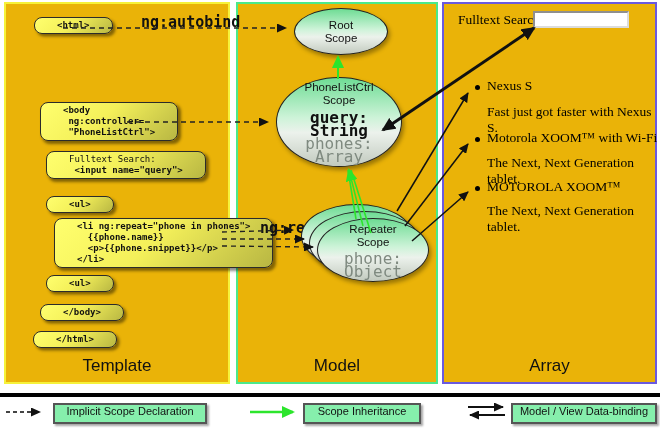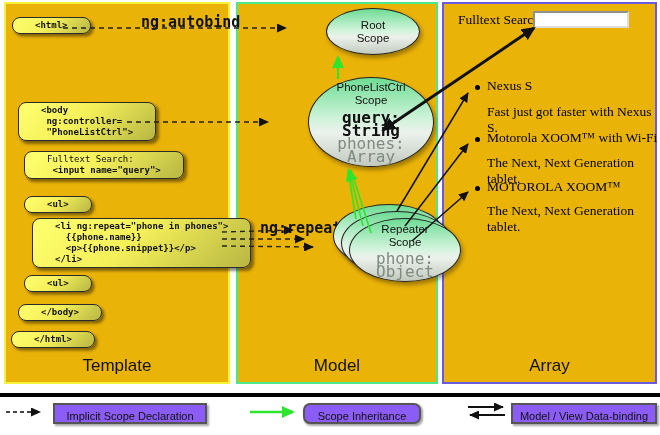--- a/index.html
+++ b/index.html
@@ -9,46 +9,46 @@
   .col-template{left:4px;width:222px;border:2px solid #f6f23a;}
   .col-model{left:236px;width:198px;border:2px solid #4ce98a;}
   .col-view{left:442px;width:211px;border:2px solid #6a5adf;}
   .section-label{position:absolute;bottom:6px;left:0;right:0;text-align:center;
                  font-size:17px;color:#111;}
   
   .code-box{position:absolute;border:1.5px solid #2b2b2b;border-radius:8px;
             background:linear-gradient(135deg,#ffff6e 0%,#f4f05a 45%,#a8a73c 115%);
             box-shadow:2.5px 2.5px 3px rgba(0,0,0,.45);
             padding:2px 22px;font-family:"DejaVu Sans Mono",monospace;
-            font-size:9px;line-height:11px;font-weight:bold;color:#111;}
+            font-size:9px;line-height:11px;font-weight:bold;color:#111;margin-left:22px;}
   .code-line{white-space:pre;}
   .code-line.normal{font-weight:normal;}
   
   .directive{position:absolute;font-family:"DejaVu Sans Mono",monospace;
              font-weight:bold;font-size:15px;color:#111;}
   
   .scope{position:absolute;border:1.5px solid #222;border-radius:50%;
          background:linear-gradient(180deg,#6edc94 0%,#cdf3d8 45%,#ecf2ec 62%,#c2cabf 100%);
          box-shadow:2px 3px 4px rgba(0,0,0,.35);
          display:flex;flex-direction:column;align-items:center;justify-content:center;
-         text-align:center;margin-left:32px;}
+         text-align:center;}
   .scope-title{font-size:11.5px;line-height:13px;color:#111;}
   .scope-prop{font-family:"DejaVu Sans Mono",monospace;font-size:16px;line-height:13px;}
   .scope-prop.em{font-weight:bold;color:#111;}
   .scope-prop.dim{color:#7f8a80;}
   
   .view-text{position:absolute;font-family:"Liberation Serif",serif;font-size:13.5px;color:#000;}
   .search-input{position:absolute;left:533px;top:11px;width:88px;height:13px;
                 border:2px solid;border-color:#8f8f8f #dcdcdc #dcdcdc #8f8f8f;
                 background:#fff;font-size:11px;padding:0 2px;}
   .bullet{position:absolute;width:5px;height:5px;border-radius:50%;background:#000;}
   
   .legend-rule{position:absolute;left:0;top:393px;width:660px;height:4px;background:#000;}
-  .legend-box{position:absolute;top:403px;height:17px;border:2px solid #555;background:#8b5cf6;
-              box-shadow:1.5px 1.5px 2px rgba(0,0,0,.35);display:flex;align-items:flex-end;
+  .legend-box{position:absolute;top:403px;height:17px;border:2px solid #555;background:#86efac;
+              box-shadow:1.5px 1.5px 2px rgba(0,0,0,.35);display:flex;align-items:flex-start;
               justify-content:center;font-size:11px;color:#111;padding:0 6px;}
   .overlay{position:absolute;left:0;top:0;width:660px;height:435px;pointer-events:none;}
 </style>
 </head>
 <body>
 
 <div class="stage">
 
   <div class="col col-template">
     <div class="section-label">Template</div>
@@ -124,21 +124,21 @@
   <div class="view-text" style="left:487px;top:155px;">The Next, Next Generation tablet.</div>
 
   <div class="bullet" style="left:475px;top:186px;"></div>
   <div class="view-text" style="left:487px;top:179px;">MOTOROLA XOOM™</div>
   <div class="view-text" style="left:487px;top:203px;">The Next, Next Generation tablet.</div>
 
   <div class="legend-rule"></div>
   <div class="legend-box" style="left:53px;width:138px;">
     <span>Implicit Scope Declaration</span>
   </div>
-  <div class="legend-box" style="left:303px;width:102px;border-radius:7px;">
+  <div class="legend-box" style="left:303px;width:102px;">
     <span>Scope Inheritance</span>
   </div>
   <div class="legend-box" style="left:511px;width:130px;">
     <span>Model / View Data-binding</span>
   </div>
 
   <svg class="overlay" viewBox="0 0 660 435">
     <defs>
       <marker id="mb" markerUnits="userSpaceOnUse" markerWidth="11" markerHeight="9" refX="9" refY="4.5" orient="auto-start-reverse">
         <path d="M0,0 L10,4.5 L0,9 z" fill="#111"></path>

